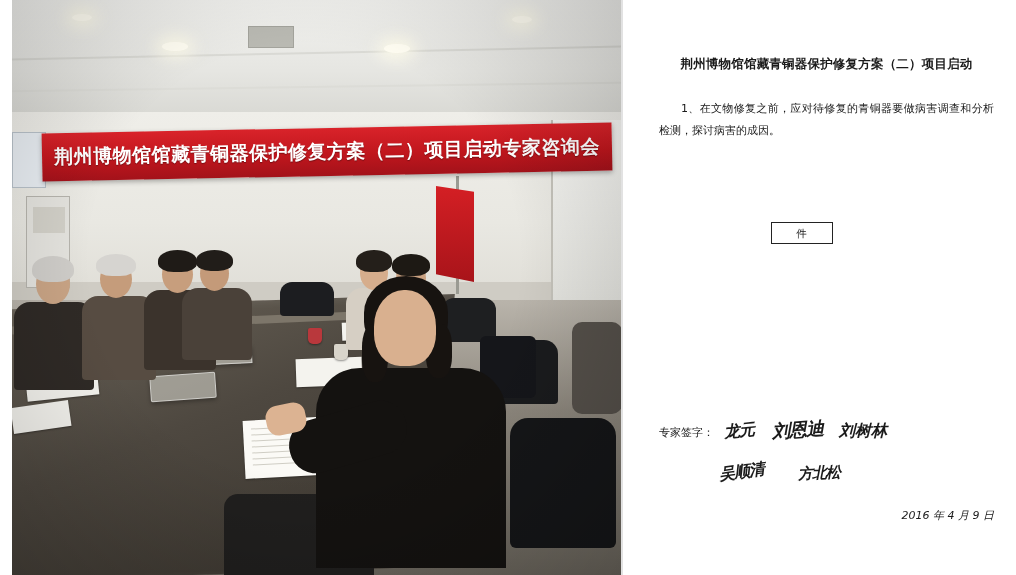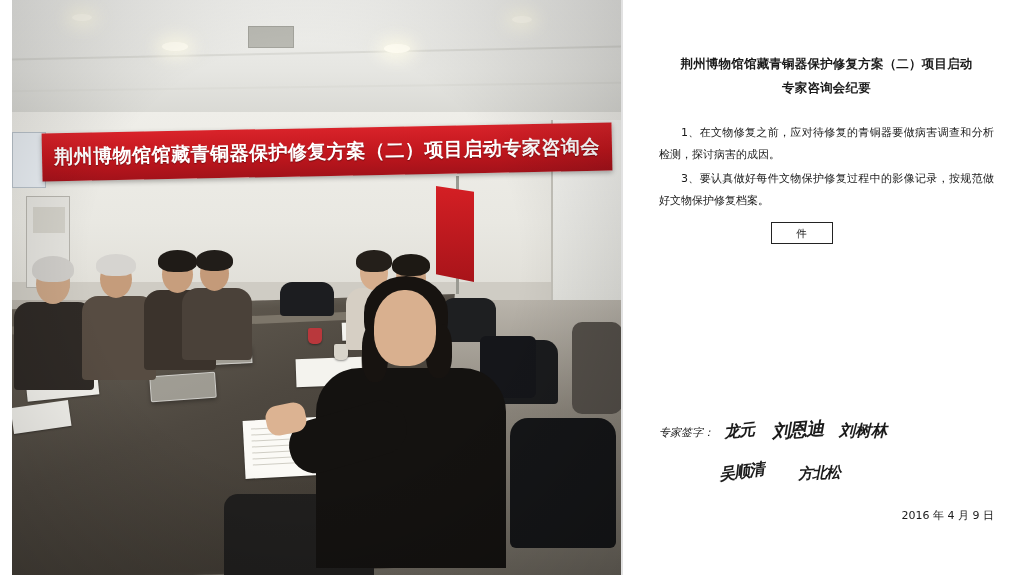--- a/index.html
+++ b/index.html
@@ -358,39 +358,40 @@
     color: #1a1a1a;
   }
   .suggestion { margin-top: 14px; }
 
   .sign-block {
     position: absolute;
     left: 38px; right: 34px;
     top: 418px;
   }
   .sign-row { display: flex; align-items: flex-end; }
-  .sign-label { font-size: 11px; white-space: nowrap; padding-bottom: 2px; font-style: italic; }
+  .sign-label { font-size: 11px; white-space: nowrap; padding-bottom: 2px; }
   .sig {
     font-family: "DejaVu Serif", serif;
     font-style: italic;
     font-weight: bold;
     color: #1b1b1b;
     white-space: nowrap;
   }
   .sig-a { font-size: 16px; transform: rotate(-6deg); margin-left: 10px; letter-spacing: -1px; }
   .sig-b { font-size: 18px; transform: rotate(-4deg); margin-left: 18px; letter-spacing: -1px; }
   .sig-c { font-size: 16px; margin-left: 16px; letter-spacing: 0px; }
   .sign-row2 { margin-top: 20px; margin-left: 60px; display: flex; align-items: flex-end; }
   .sig-d { font-size: 16px; transform: rotate(-8deg); letter-spacing: -1px; }
   .sig-e { font-size: 15px; transform: rotate(-3deg); margin-left: 34px; letter-spacing: -1px; }
 
   .doc-date {
     position: absolute;
     right: 34px; top: 508px;
     font-size: 11px;
+    font-style: italic;
   }
   .doc-edge-left {
     position: absolute;
     left: 0; top: 0; width: 2px; height: 575px;
     background: #e2e2e2;
   }
 </style>
 </head>
 <body>
 
@@ -493,26 +494,24 @@
     </div>
 
     <div class="photo-vignette"></div>
   </div>
 
   <div id="doc-pane">
     <div class="doc-edge-left"></div>
 
     <div class="doc-title">
       <span class="l1">荆州博物馆馆藏青铜器保护修复方案（二）项目启动</span>
-      <span class="l2">专家咨询会纪要</span>
     </div>
 
     <div class="doc-body">
       <p class="indent">1、在文物修复之前，应对待修复的青铜器要做病害调查和分析检测，探讨病害的成因。</p>
-      <p class="indent">3、要认真做好每件文物保护修复过程中的影像记录，按规范做好文物保护修复档案。</p>
     </div>
 
     <div class="redaction">件</div>
 
     <div class="sign-block">
       <div class="sign-row">
         <span class="sign-label">专家签字：</span>
         <span class="sig sig-a">龙元</span>
         <span class="sig sig-b">刘恩迪</span>
         <span class="sig sig-c">刘树林</span>

